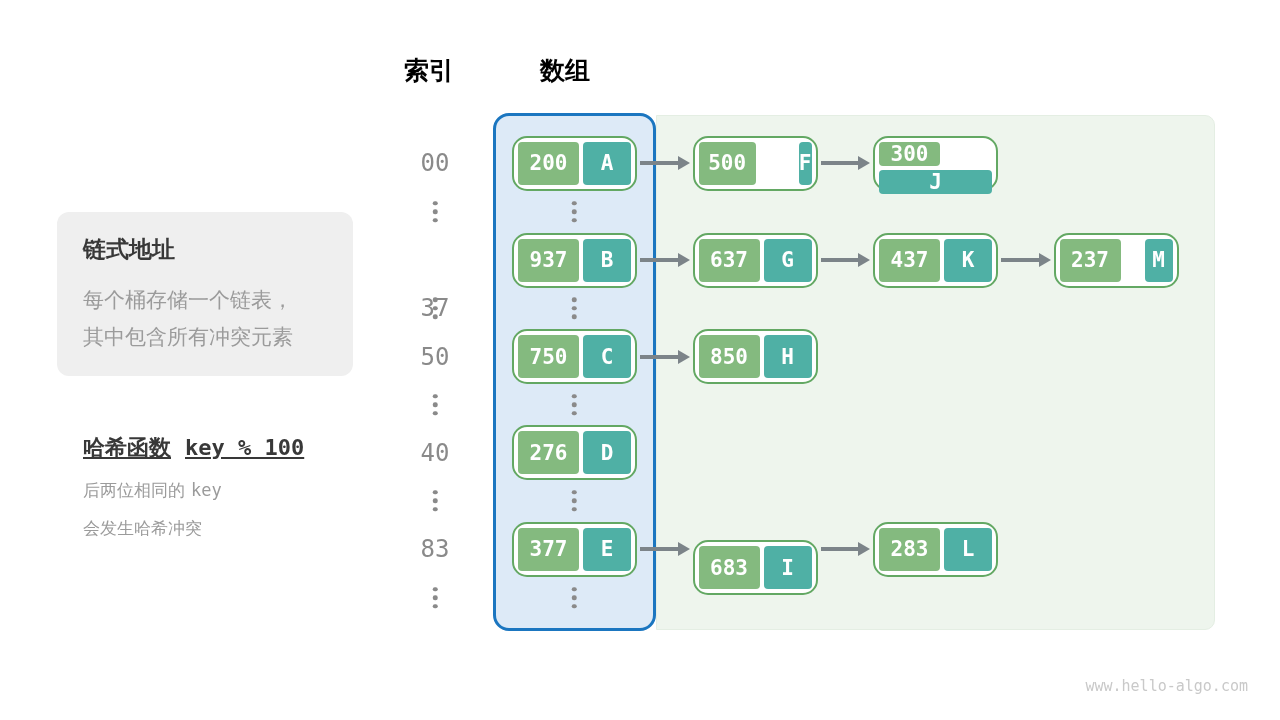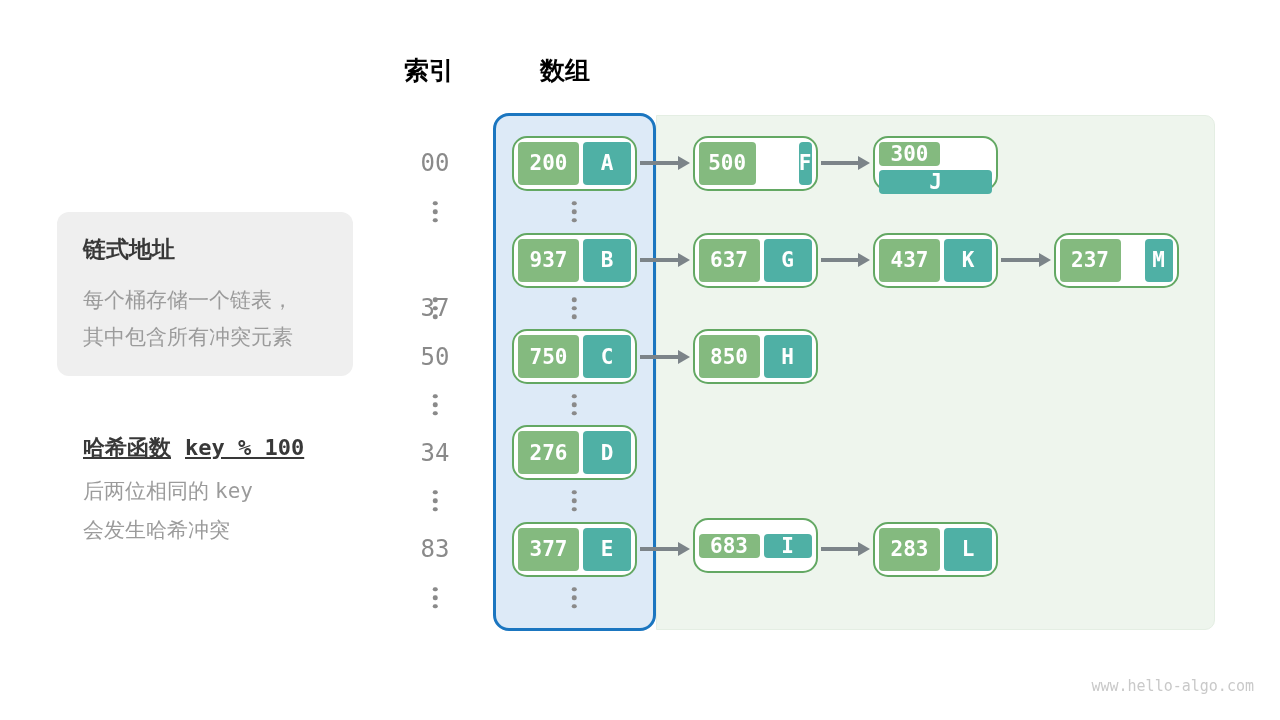--- a/index.html
+++ b/index.html
@@ -21,21 +21,21 @@
     position:absolute;left:57px;top:212px;width:296px;height:164px;box-sizing:border-box;
     background:#efefef;border-radius:12px;padding:22px 24px 0 26px;
   }
   .note-title{font-size:23px;font-weight:700;color:#383838;margin-bottom:16px;}
   .note-line{font-size:21px;color:var(--text-gray,#9b9b9b);line-height:37px;}
 
   
   .hash-note{position:absolute;left:83px;top:433px;width:300px;}
   .hash-title{font-size:22px;font-weight:700;color:#383838;white-space:nowrap;text-decoration:underline;}
   .hash-title .mono{margin-left:14px;font-size:22px;}
-  .hash-line{font-size:21px;color:var(--text-gray,#9b9b9b);line-height:37px;margin-top:9px;}
+  .hash-line{font-size:17px;color:var(--text-gray,#9b9b9b);line-height:37px;margin-top:9px;}
   .hash-line + .hash-line{margin-top:1px;}
   .hash-line .mono{margin-left:6px;}
 
   
   .area-blue{
     position:absolute;left:493px;top:113px;width:163px;height:518px;box-sizing:border-box;
     background:var(--array-bg,#ddeaf7);border:3px solid var(--accent-blue,#1b76c0);border-radius:16px;z-index:0;
   }
   .area-green{
     position:absolute;left:656px;top:115px;width:559px;height:515px;box-sizing:border-box;
@@ -70,21 +70,21 @@
   .arrow::after{
     content:"";position:absolute;right:-12px;top:50%;transform:translateY(-50%);
     border-left:12px solid #7c8489;border-top:7px solid transparent;border-bottom:7px solid transparent;
   }
 
   
   .dots{position:absolute;transform:translate(-50%,-50%);display:flex;flex-direction:column;gap:4px;align-items:center;}
   .dots i{width:4.5px;height:4.5px;border-radius:50%;background:#8a8a8a;}
 
   .watermark{
-    position:absolute;right:26px;top:677px;font-size:15px;color:#c9c9c9;
+    position:absolute;right:32px;top:677px;font-size:15px;color:#c9c9c9;
     font-family:"DejaVu Sans Mono","Liberation Mono",monospace;
   }
 </style>
 </head>
 <body>
 
 <div class="canvas">
 
   <div class="hdr hdr-index">索引</div>
   <div class="hdr hdr-array">数组</div>
@@ -147,32 +147,32 @@
       <div class="idx-label" style="left: 435px; top: 356.5px;">50</div>
       <div class="node" style="left: 512px; top: 329px;">
         <div class="cell key">750</div>
         <div class="cell val">C</div>
       </div>
       <div class="arrow" style="left: 640px; top: 354.5px; width: 37.5px;"></div>
       <div class="node" style="left: 692.5px; top: 329px;">
         <div class="cell key">850</div>
         <div class="cell val">H</div>
       </div>
-      <div class="idx-label" style="left: 435px; top: 452.5px;">34</div>
+      <div class="idx-label" style="left: 435px; top: 452.5px;">40</div>
       <div class="node" style="left: 512px; top: 425px;">
         <div class="cell key">276</div>
         <div class="cell val">D</div>
       </div>
       <div class="idx-label" style="left: 435px; top: 549px;">83</div>
       <div class="node" style="left: 512px; top: 521.5px;">
         <div class="cell key">377</div>
         <div class="cell val">E</div>
       </div>
       <div class="arrow" style="left: 640px; top: 547px; width: 37.5px;"></div>
-      <div class="node" style="left: 692.5px; top: 518px; align-items: center;">
+      <div class="node" style="left: 692.5px; top: 540px;">
         <div class="cell key">683</div>
         <div class="cell val">I</div>
       </div>
       <div class="arrow" style="left: 820.5px; top: 547px; width: 37.5px;"></div>
       <div class="node" style="left: 873px; top: 521.5px;">
         <div class="cell key">283</div>
         <div class="cell val">L</div>
       </div>
       <div class="dots" style="left: 435px; top: 211.5px;">
         <i></i>

